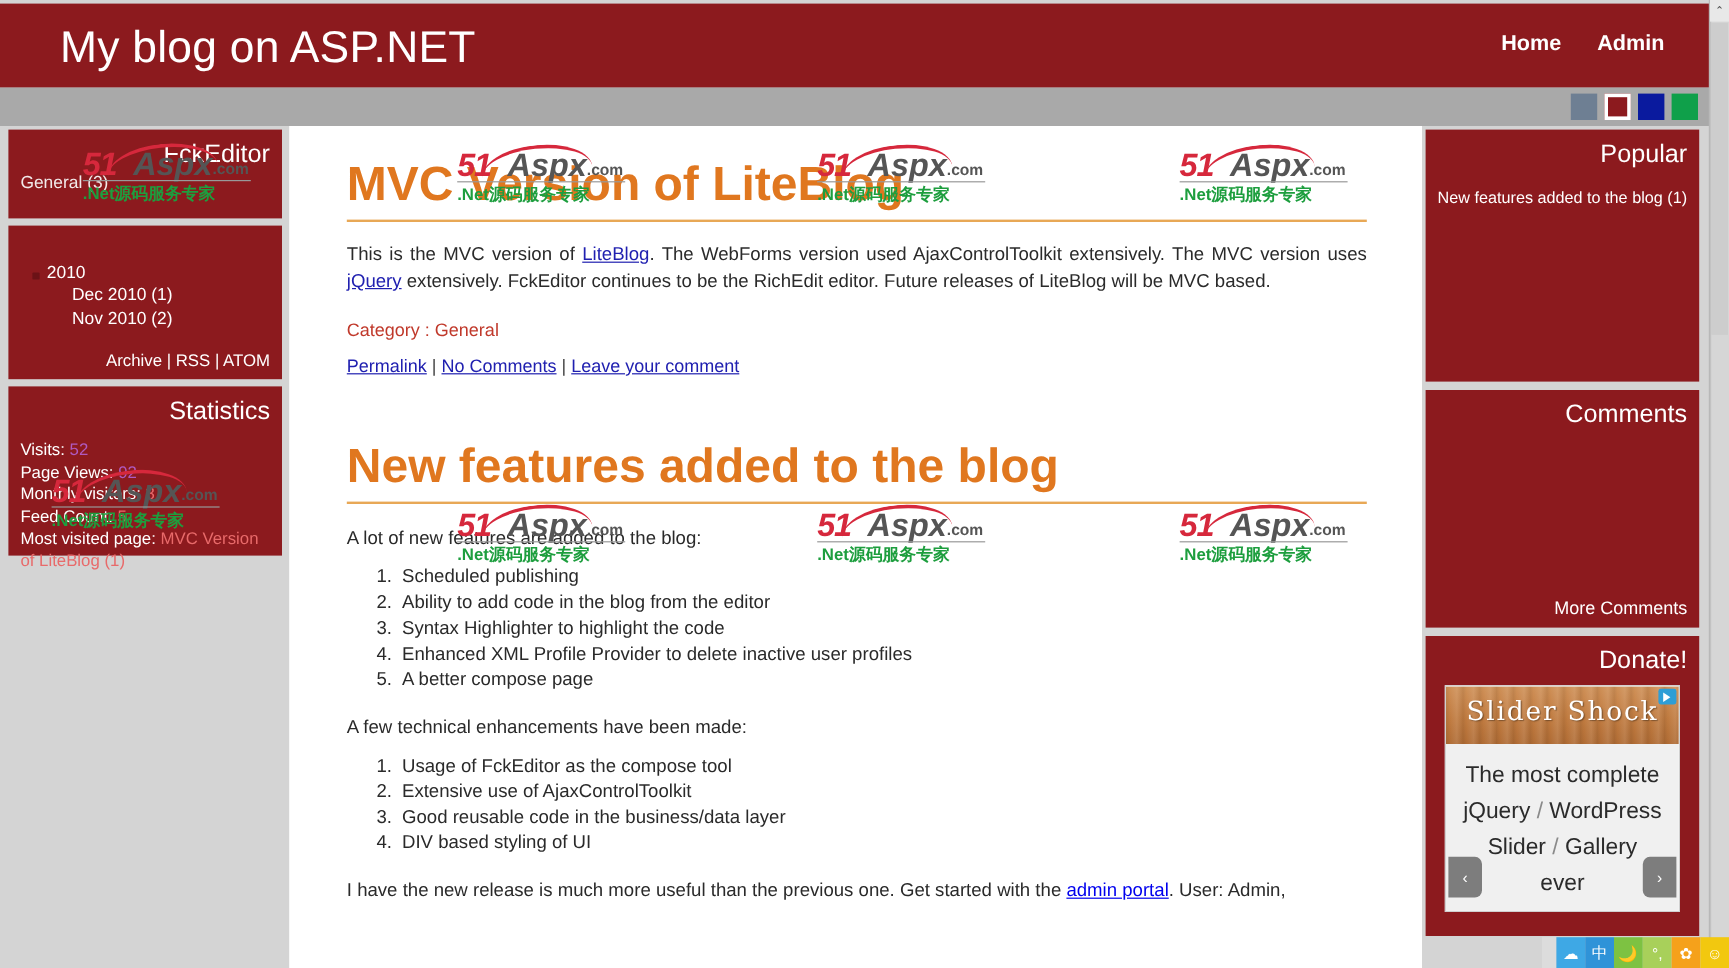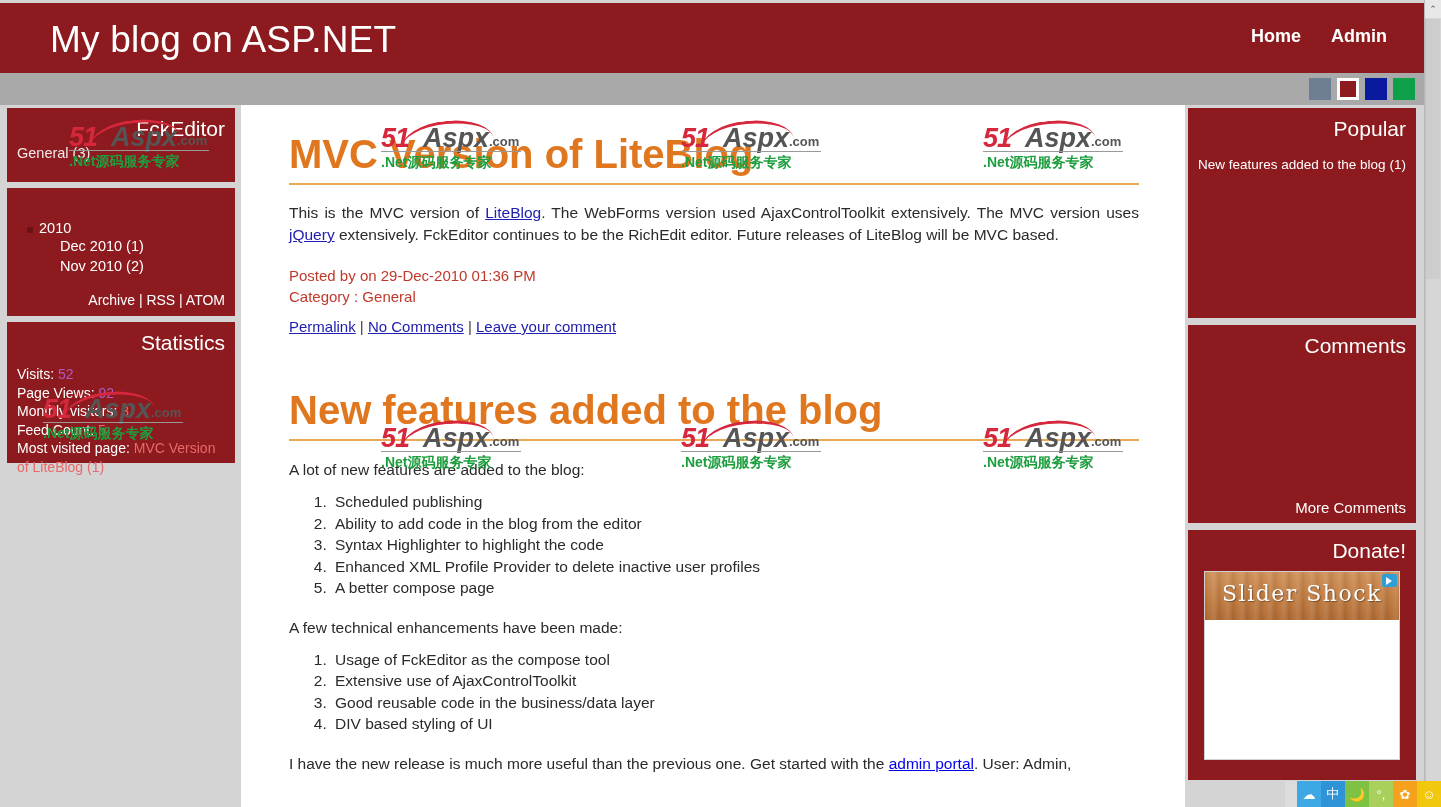--- a/index.html
+++ b/index.html
@@ -432,21 +432,20 @@
   </div>
 
   <div class="content">
 
     <div class="post">
       <div class="post-title">MVC Version of LiteBlog</div>
       <div class="post-body">
         <span>This is the MVC version of </span><a href="#">LiteBlog</a><span>. The WebForms version used AjaxControlToolkit extensively. The MVC version uses </span><a href="#">jQuery</a><span> extensively. FckEditor continues to be the RichEdit editor. Future releases of LiteBlog will be MVC based.</span>
       </div>
       <div class="meta">
-        <div>Posted by on 29-Dec-2010 01:36 PM</div>
         <div>Category : General</div>
       </div>
       <div class="post-links">
         <a href="#">Permalink</a><span> | </span><a href="#">No Comments</a><span> | </span><a href="#">Leave your comment</a>
       </div>
     </div>
 
     <div class="post">
       <div class="post-title second">New features added to the blog</div>
       <div class="para">A lot of new features are added to the blog:</div>
@@ -545,20 +544,30 @@
       <div class="more-comments">More Comments</div>
     </div>
 
     <div class="rpanel donate-panel">
       <div class="rpanel-title">Donate!</div>
       <div class="ad">
         <div class="ad-head">
           <div class="ad-head-text">Slider Shock</div>
           <div class="adchoice"></div>
         </div>
+        <div class="ad-body">
+          <div class="ad-text">
+            <div>The most complete</div>
+            <div><span>jQuery</span><span class="sl"> / </span><span>WordPress</span></div>
+            <div><span>Slider</span><span class="sl"> / </span><span>Gallery</span></div>
+            <div>ever</div>
+          </div>
+          <div class="ad-arrow prev">‹</div>
+          <div class="ad-arrow next">›</div>
+        </div>
       </div>
     </div>
 
   </div>
 
   <div class="right-edge"></div>
   <div class="scroll-track">
     <div class="scroll-up">⌃</div>
     <div class="scroll-thumb"></div>
   </div>

